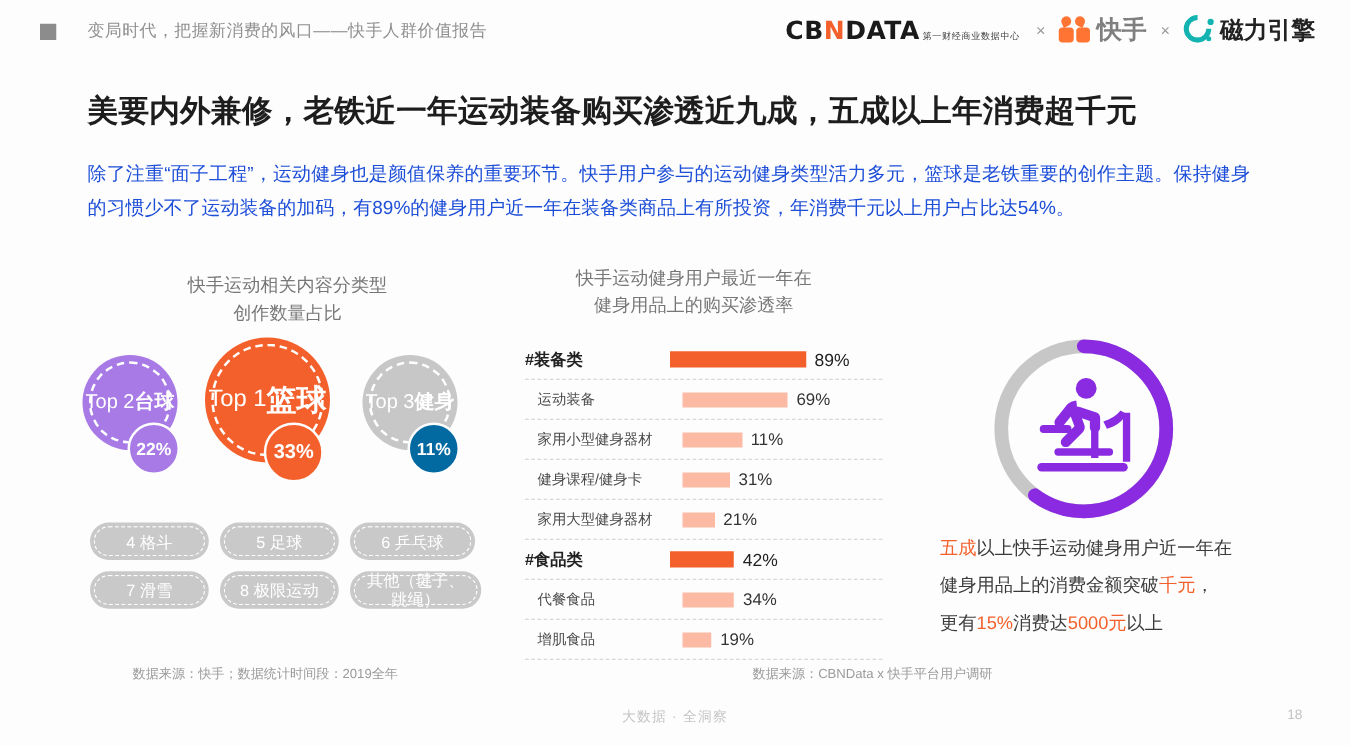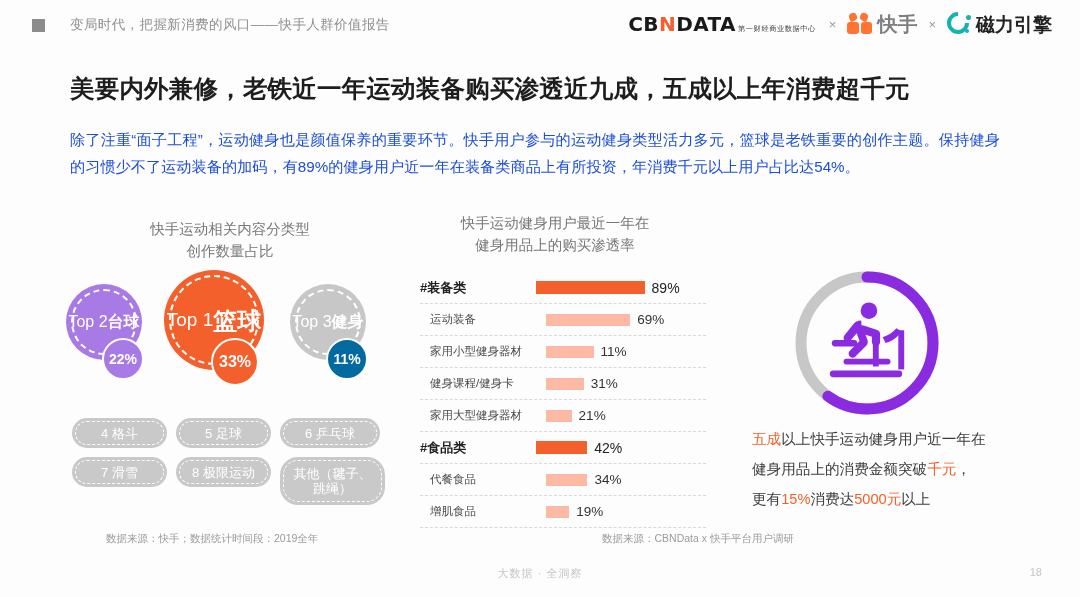--- a/index.html
+++ b/index.html
@@ -222,21 +222,21 @@
     content: "";
     position: absolute;
     left: 3px; top: 3px; right: 3px; bottom: 3px;
     border: 1.6px dashed #ffffff;
     border-radius: 15px;
   }
   .pill span { position: relative; z-index: 2; }
   .pill.w1 { width: 95px; }
   .pill.w2 { width: 95px; }
   .pill.w3 { width: 100px; }
-  .pill.wide { width: 105px; height: 48px; }
+  .pill.wide { width: 105px; height: 30px; }
 
   
   .barchart {
     position: absolute;
     left: 420px; top: 272px;
     width: 286px;
   }
   .brow {
     position: relative;
     height: 31px;

